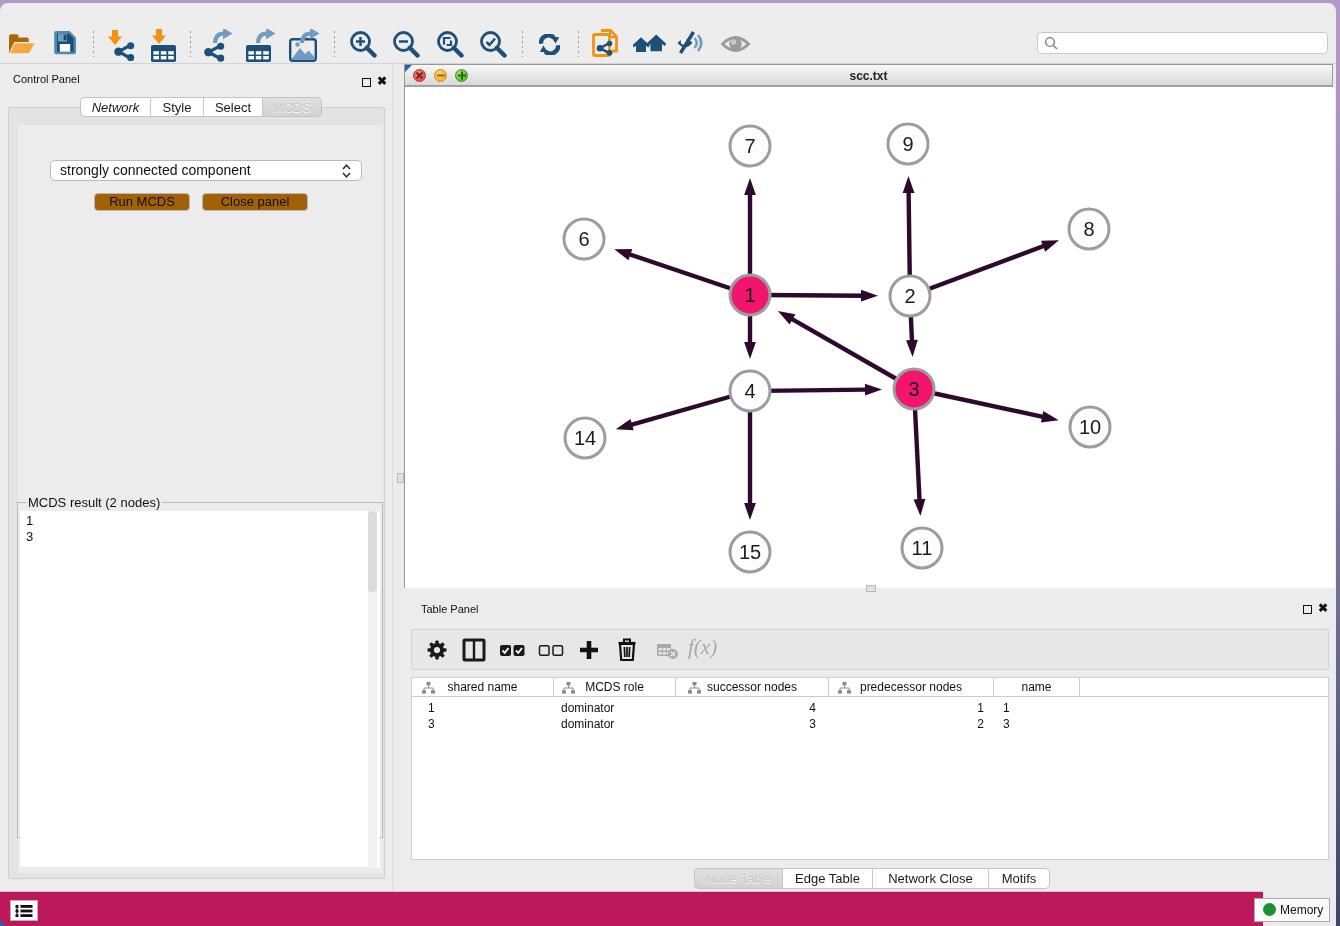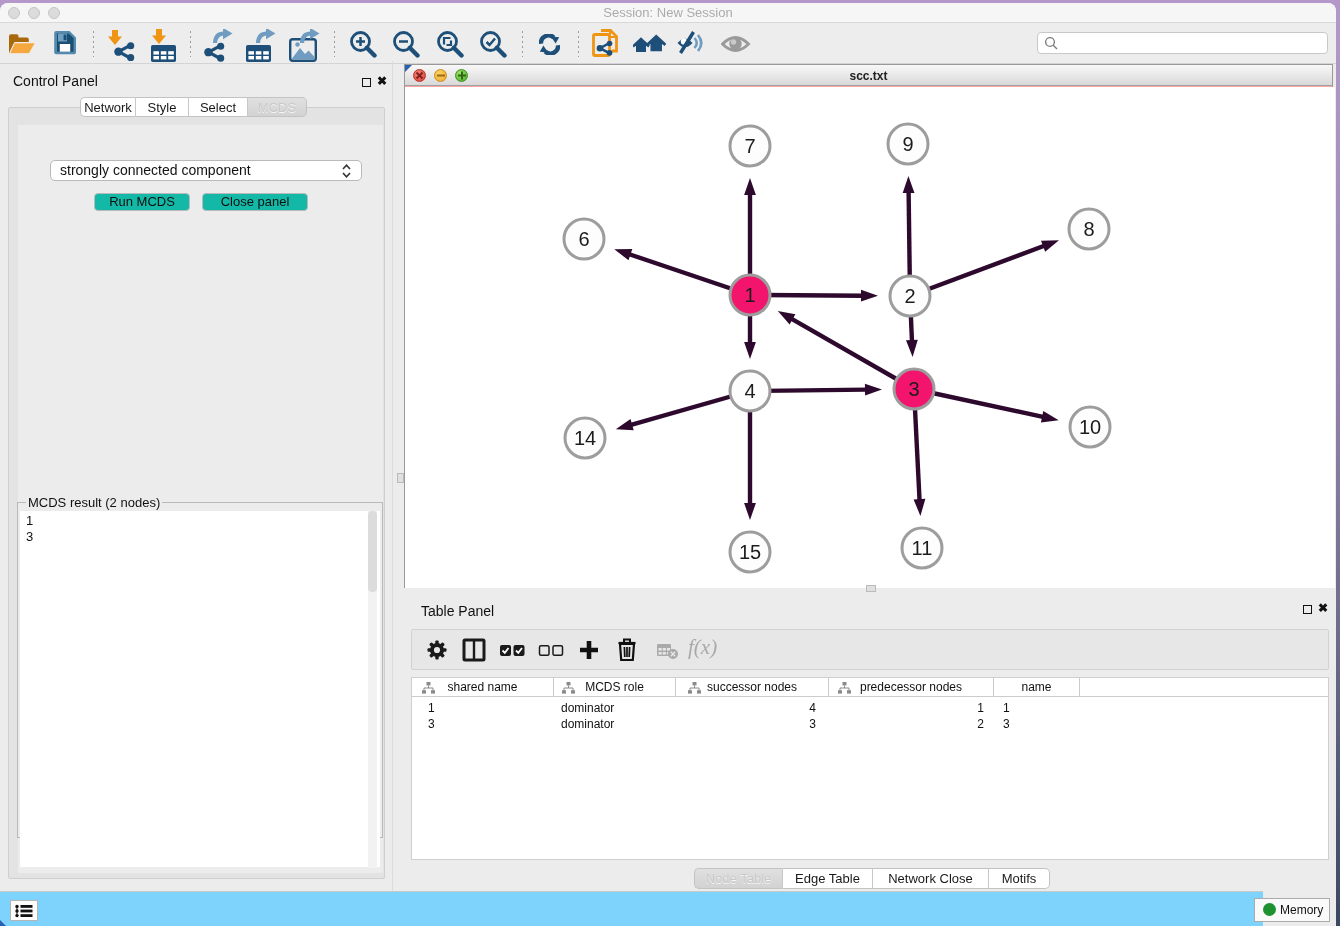--- a/index.html
+++ b/index.html
@@ -17,84 +17,78 @@
 #toolbar { position:absolute; left:0; top:20px; width:100%; height:41px;
   background:#ededed; border-bottom:1px solid #d4d4d4; }
 .tbi { position:absolute; top:5px; }
 .tsep { position:absolute; top:8px; height:26px; width:1px;
   background-image:linear-gradient(to bottom,#9a9a9a 35%, rgba(0,0,0,0) 0%);
   background-size:1px 5px; }
 #search { position:absolute; left:1037px; top:9px; width:291px; height:22px;
   background:#fff; border:1px solid #c9c9c9; border-radius:4px; }
 
 #cp { position:absolute; left:0; top:58px; width:393px; height:830px; border-right:1px solid #dcdcdc; }
-.panelhead { font-size:14px; color:#111; }
+.panelhead { font-size:11px; color:#111; }
 .tabstrip { position:absolute; display:flex; height:20px; z-index:5; }
 .tab { font-size:13px; color:#1a1a1a; background:#fff; border-top:1px solid #c3c3c3;
   border-bottom:1px solid #c3c3c3; border-right:1px solid #c8c8c8; text-align:center;
   line-height:19px; }
 .tab.first { border-left:1px solid #c3c3c3; border-radius:5px 0 0 5px; }
 .tab.last { border-right:1px solid #c3c3c3; border-radius:0 5px 5px 0; }
 .tab.sel { background:linear-gradient(#e0e0e0,#d2d2d2); color:#c9c9c9;
   text-shadow:0 1px 0 #f5f5f5; }
 #cpbox { position:absolute; left:8px; top:46px; width:377px; height:772px;
   background:#e3e3e3; border:1px solid #cfcfcf; border-radius:2px; }
 #cpinner { position:absolute; left:9px; top:17px; width:365px; height:748px;
   background:#ececec; }
 #optlabel { position:absolute; left:0; top:12px; width:100%; text-align:center;
   font-size:13px; color:#1a1a1a; }
 #dropdown { position:absolute; left:25px; top:35px; width:312px; height:21px;
   background:#fff; border:1px solid #b9b9b9; border-radius:5px;
   font-size:14px; color:#111; line-height:19px; padding-left:9px;margin-left:7px; }
-.btn { position:absolute; height:18px; background:#14b8a6; border:1px solid #b9b9b9;
+.btn { position:absolute; height:18px; background:#a16207; border:1px solid #b9b9b9;
   border-radius:4px; font-size:13px; color:#111; text-align:center; line-height:16px; }
 #fieldset { position:absolute; left:17px; top:441px; width:366px; height:336px;
   border:1px solid #b9b9b9; }
 #fslabel { position:absolute; left:8px; top:-8px; background:#ececec; padding:0 2px;
   font-size:13px; color:#111; }
 #fsarea { position:absolute; left:2px; top:8px; width:360px; height:356px; background:#fff; }
 #fsscroll { position:absolute; right:3px; top:0; width:9px; height:357px; background:#f2f2f2; }
 #fsthumb { position:absolute; right:0; top:0; width:9px; height:81px; background:#dcdcdc; border-radius:4px; }
 #fstext { position:absolute; left:6px; top:2px; font-size:13px; color:#111; line-height:16px; }
 
 #net { position:absolute; left:404px; top:61px; width:929px; height:524px;
-  border:1px solid #999; border-bottom:none; background:#fca5a5; }
+  border:1px solid #999; border-bottom:none; background:#a3a3a3; }
 #nettitle { position:absolute; left:0; top:0; width:100%; height:21px;
   background:linear-gradient(#f8f8f8,#d9d9d9); border-bottom:1px solid #a0a0a0;
   text-align:center; font-size:12px; font-weight:bold; color:#222; line-height:22px; }
 .mac { position:absolute; top:4px; width:13px; height:13px; border-radius:50%; }
 #netcanvas { position:absolute; left:0; top:22px; width:930px; height:501px; background:#fff; }
 
 #tp { position:absolute; left:404px; top:591px; width:932px; height:297px; }
 #tptools { position:absolute; left:7px; top:35px; width:918px; height:41px;
   background:#e7e7e7; border:1px solid #d2d2d2; border-radius:2px; }
 #tbl { position:absolute; left:7px; top:83px; width:918px; height:183px; background:#fff;
   border:1px solid #cfcfcf; font-size:12px; color:#111; }
 .th { position:absolute; top:0; height:19px; border-right:1px solid #ccc;
   text-align:center; line-height:19px; }
 #thead { position:absolute; left:0; top:0; width:100%; height:19px; border-bottom:1px solid #ccc; }
 .td { position:absolute; height:16px; line-height:16px; }
 .btabs { position:absolute; display:flex; height:21px; }
 
 #status { position:absolute; left:0; top:888px; width:1263px; height:35px;
-  border-top:1px solid #c9c9c9; background:#7dd3fc; }
+  border-top:1px solid #c9c9c9; background:#be185d; }
 #listbtn { position:absolute; left:10px; top:8px; width:28px; height:21px;
   background:#fdfdfd; border:1px solid #b5b5b5; }
 #membtn { position:absolute; left:1254px; top:6px; width:76px; height:24px;
   background:#fafafa; border:1px solid #ababab; font-size:12px; color:#111; }
 </style>
 </head>
 <body>
 <div id="win">
-  <div id="titlebar">
-    <div class="tl" style="left:8px;"></div>
-    <div class="tl" style="left:28px;"></div>
-    <div class="tl" style="left:48px;"></div>
-    <div id="title">Session: New Session</div>
-  </div>
   <div id="toolbar">
     <svg class="tbi" style="left:7px;top:6px;" width="30" height="28" viewBox="0 0 30 28">
         <path d="M2 25 L2 7.2 Q2 5.2 4 5.2 L9.5 5.2 Q11.5 5.2 11.5 7 L11.5 8.6 L20 8.6 Q21.8 8.6 21.8 10.4 L21.8 16 L7.5 16 L3.5 24 Z" fill="#aa680d"></path>
         <path d="M8.2 13.6 L27.2 13.6 Q28.6 13.6 28 14.8 L22.9 23.8 Q22.4 24.8 21.2 24.8 L3.4 24.8 Q2.2 24.8 2.8 23.7 L7.2 14.4 Q7.5 13.6 8.2 13.6 Z" fill="#f5a83f" stroke="#efefef" stroke-width="1.1"></path>
       </svg>
     <svg class="tbi" style="left:53px;top:7px;" width="24" height="25" viewBox="0 0 24 25">
         <path d="M1.2 3 Q1.2 1 3.2 1 L16.6 1 L23 7.4 L23 22.2 Q23 24.2 21 24.2 L3.2 24.2 Q1.2 24.2 1.2 22.2 Z" fill="#548aae"></path>
         <path d="M4 3.5 L15.8 3.5 L20.6 8.3 L20.6 21.7 L4 21.7 Z" fill="#1b4e74"></path>
         <rect x="5" y="3.5" width="9" height="8" fill="#6fa0bf"></rect>
         <rect x="10.6" y="4.6" width="2.9" height="5.6" fill="#1b4e74"></rect>
@@ -236,21 +230,21 @@
           <circle cx="6" cy="6" r="4.4" fill="none" stroke="#7e7e7e" stroke-width="1.4"></circle>
           <line x1="9.2" y1="9.2" x2="13" y2="13" stroke="#7e7e7e" stroke-width="1.4"></line>
         </svg>
       </div>
   </div>
   <div id="cp">
     <div class="panelhead" style="position:absolute;left:13px;top:12px;">Control Panel</div>
     <div style="position:absolute;left:362px;top:17px;width:9px;height:9px;border:1px solid #111;"></div>
     <div style="position:absolute;left:377px;top:13px;font-size:12px;font-weight:bold;color:#111;">✖</div>
     <div class="tabstrip" style="left:80px;top:36px;">
-      <div class="tab first" style="width:56px;">Network</div>
+      <div class="tab first" style="width:71px;font-style:italic;">Network</div>
       <div class="tab" style="width:53px;">Style</div>
       <div class="tab" style="width:59px;">Select</div>
       <div class="tab last sel" style="width:59px;">MCDS</div>
     </div>
     <div id="cpbox">
       <div id="cpinner">
         <div id="dropdown">strongly connected component
           <svg width="11" height="14" viewBox="0 0 11 14" style="position:absolute;right:9px;top:3px;">
             <path d="M2 5 L5.5 1.2 L9 5" fill="none" stroke="#333" stroke-width="1.6"></path>
             <path d="M2 9 L5.5 12.8 L9 9" fill="none" stroke="#333" stroke-width="1.6"></path>

